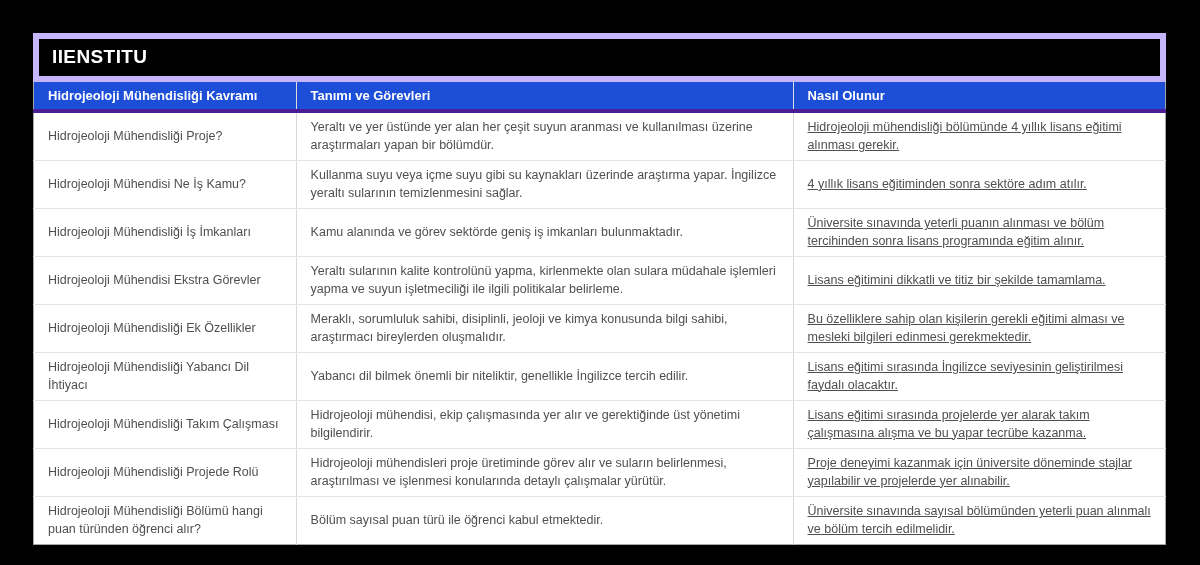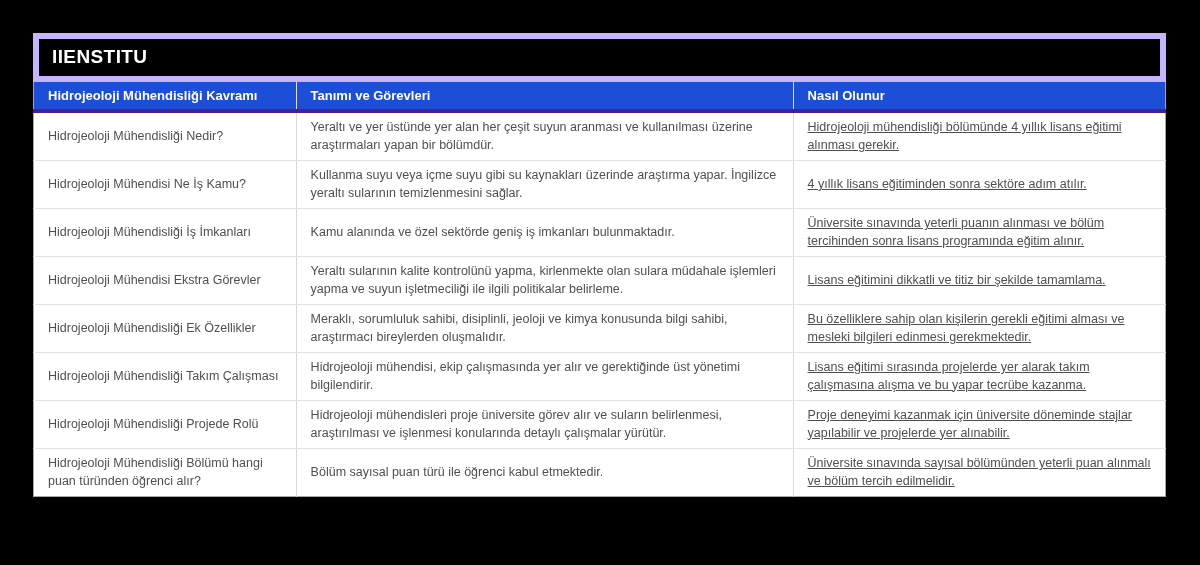--- a/index.html
+++ b/index.html
@@ -74,52 +74,57 @@
     </colgroup>
     <thead>
       <tr>
         <th>Hidrojeoloji Mühendisliği Kavramı</th>
         <th>Tanımı ve Görevleri</th>
         <th>Nasıl Olunur</th>
       </tr>
     </thead>
     <tbody>
       <tr>
-        <td>Hidrojeoloji Mühendisliği Nedir?</td>
+        <td>Hidrojeoloji Mühendisliği Proje?</td>
         <td>Yeraltı ve yer üstünde yer alan her çeşit suyun aranması ve kullanılması üzerine araştırmaları yapan bir bölümdür.</td>
         <td>Hidrojeoloji mühendisliği bölümünde 4 yıllık lisans eğitimi alınması gerekir.</td>
       </tr>
       <tr>
         <td>Hidrojeoloji Mühendisi Ne İş Kamu?</td>
         <td>Kullanma suyu veya içme suyu gibi su kaynakları üzerinde araştırma yapar. İngilizce yeraltı sularının temizlenmesini sağlar.</td>
         <td>4 yıllık lisans eğitiminden sonra sektöre adım atılır.</td>
       </tr>
       <tr>
         <td>Hidrojeoloji Mühendisliği İş İmkanları</td>
-        <td>Kamu alanında ve özel sektörde geniş iş imkanları bulunmaktadır.</td>
+        <td>Kamu alanında ve görev sektörde geniş iş imkanları bulunmaktadır.</td>
         <td>Üniversite sınavında yeterli puanın alınması ve bölüm tercihinden sonra lisans programında eğitim alınır.</td>
       </tr>
       <tr>
         <td>Hidrojeoloji Mühendisi Ekstra Görevler</td>
         <td>Yeraltı sularının kalite kontrolünü yapma, kirlenmekte olan sulara müdahale işlemleri yapma ve suyun işletmeciliği ile ilgili politikalar belirleme.</td>
         <td>Lisans eğitimini dikkatli ve titiz bir şekilde tamamlama.</td>
       </tr>
       <tr>
         <td>Hidrojeoloji Mühendisliği Ek Özellikler</td>
         <td>Meraklı, sorumluluk sahibi, disiplinli, jeoloji ve kimya konusunda bilgi sahibi, araştırmacı bireylerden oluşmalıdır.</td>
         <td>Bu özelliklere sahip olan kişilerin gerekli eğitimi alması ve mesleki bilgileri edinmesi gerekmektedir.</td>
       </tr>
       <tr>
+        <td>Hidrojeoloji Mühendisliği Yabancı Dil İhtiyacı</td>
+        <td>Yabancı dil bilmek önemli bir niteliktir, genellikle İngilizce tercih edilir.</td>
+        <td>Lisans eğitimi sırasında İngilizce seviyesinin geliştirilmesi faydalı olacaktır.</td>
+      </tr>
+      <tr>
         <td>Hidrojeoloji Mühendisliği Takım Çalışması</td>
         <td>Hidrojeoloji mühendisi, ekip çalışmasında yer alır ve gerektiğinde üst yönetimi bilgilendirir.</td>
         <td>Lisans eğitimi sırasında projelerde yer alarak takım çalışmasına alışma ve bu yapar tecrübe kazanma.</td>
       </tr>
       <tr>
         <td>Hidrojeoloji Mühendisliği Projede Rolü</td>
-        <td>Hidrojeoloji mühendisleri proje üniversite görev alır ve suların belirlenmesi, araştırılması ve işlenmesi konularında detaylı çalışmalar yürütür.</td>
+        <td>Hidrojeoloji mühendisleri proje üretiminde görev alır ve suların belirlenmesi, araştırılması ve işlenmesi konularında detaylı çalışmalar yürütür.</td>
         <td>Proje deneyimi kazanmak için üniversite döneminde stajlar yapılabilir ve projelerde yer alınabilir.</td>
       </tr>
       <tr>
         <td>Hidrojeoloji Mühendisliği Bölümü hangi puan türünden öğrenci alır?</td>
         <td>Bölüm sayısal puan türü ile öğrenci kabul etmektedir.</td>
         <td>Üniversite sınavında sayısal bölümünden yeterli puan alınmalı ve bölüm tercih edilmelidir.</td>
       </tr>
     </tbody>
   </table>
 

